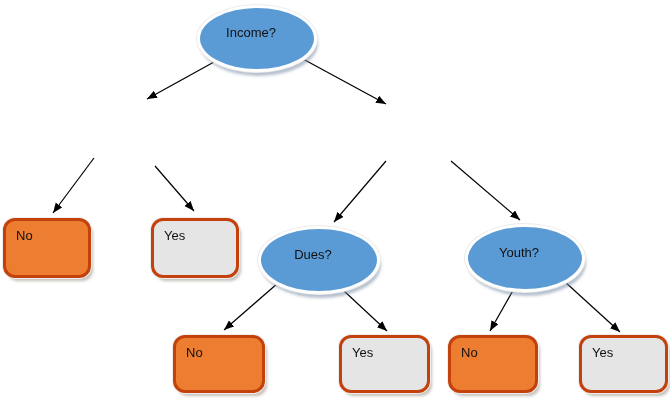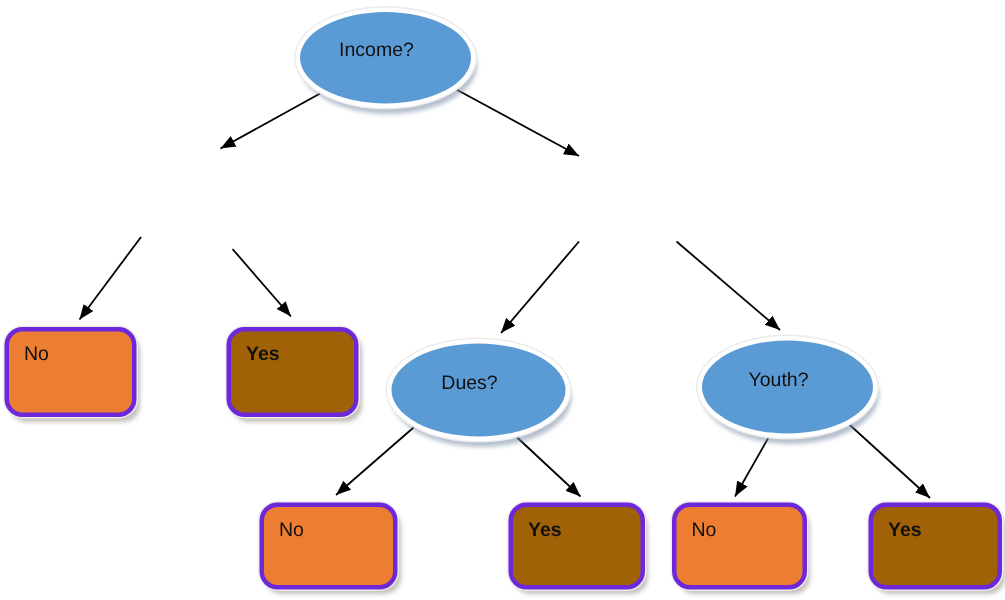--- a/index.html
+++ b/index.html
@@ -36,27 +36,27 @@
     justify-content: center;
     text-align: left;
   }
   .node.ellipse .node-label {
     display: inline-block;
     transform: translate(-6px, -5px);
     line-height: 1.7;
     max-width: 72px;
   }
   .node.rect {
-    border: 3px solid #6d28d9;
+    border: 3px solid #c2410c;
     border-radius: 12px;
     box-shadow: 0 0 0 1px #ededed, 3px 4px 3px -1px rgba(150,140,130,0.55);
     padding: 7px 16px 0 10px;
   }
   .node.rect.orange { background: #ed7d31; }
-  .node.rect.green  { background: #a16207; font-weight: bold; }
+  .node.rect.green  { background: #e5e5e5; }
 </style>
 </head>
 <body>
 
 <div class="canvas">
 
   <svg class="edges-layer" viewBox="0 0 670 400" xmlns="http://www.w3.org/2000/svg">
     <defs>
       <marker id="arrowhead" markerUnits="userSpaceOnUse" markerWidth="11" markerHeight="9" refX="10" refY="4" orient="auto">
         <polygon points="0 0, 10 4, 0 8" fill="#000000"></polygon>

